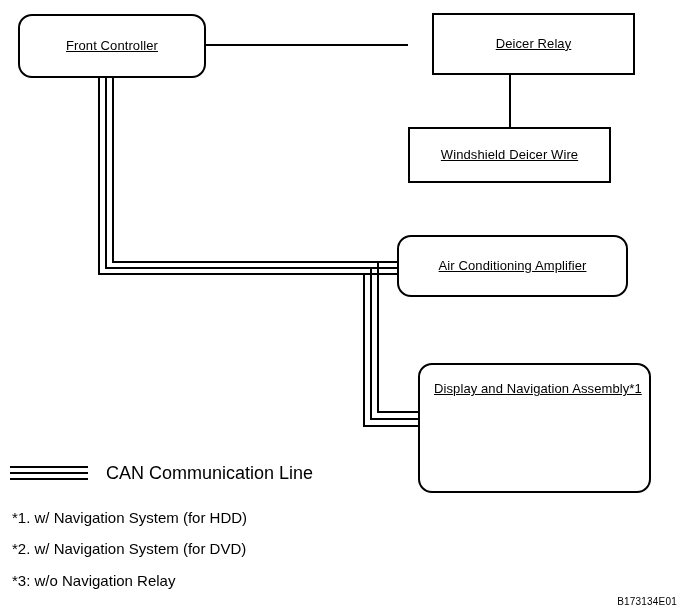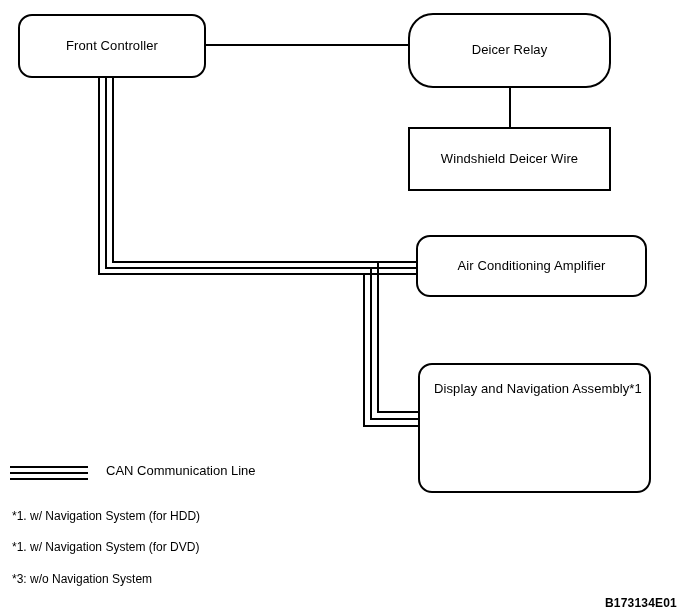--- a/index.html
+++ b/index.html
@@ -36,35 +36,36 @@
     text-align: center;
   }
   .node-box.rounded {
     border-radius: 14px;
   }
   .node-label {
     font-size: 13px;
     line-height: 1.25;
     letter-spacing: 0.1px;
     color: #000000;
+    text-decoration: underline;
   }
   .node-box.multiline {
     display: block;
     padding: 16px 0 0 14px;
     text-align: left;
   }
   .node-box.multiline .node-label {
     display: block;
     margin-bottom: 17px;
     text-align: left;
   }
   #front-controller { left: 18px;  top: 14px;  width: 188px; height: 64px; }
-  #deicer-relay     { left: 408px; top: 13px;  width: 203px; height: 75px; border-radius: 25px; }
-  #windshield-wire  { left: 408px; top: 127px; width: 203px; height: 64px; }
-  #ac-amplifier     { left: 416px; top: 235px; width: 231px; height: 62px; }
+  #deicer-relay     { left: 432px; top: 13px;  width: 203px; height: 62px; }
+  #windshield-wire  { left: 408px; top: 127px; width: 203px; height: 56px; }
+  #ac-amplifier     { left: 397px; top: 235px; width: 231px; height: 62px; }
   #display-nav      { left: 418px; top: 363px; width: 233px; height: 130px; }
 
   #legend {
     position: absolute;
     left: 10px;
     top: 463px;
     width: 400px;
     height: 26px;
   }
   #legend-symbol {
@@ -82,38 +83,38 @@
     background: #000000;
     display: block;
   }
   #legend-symbol i:nth-child(1) { top: 0px; }
   #legend-symbol i:nth-child(2) { top: 6px; }
   #legend-symbol i:nth-child(3) { top: 12px; }
   #legend-text {
     position: absolute;
     left: 96px;
     top: 0px;
-    font-size: 13px;
+    font-size: 18px;
     white-space: nowrap;
   }
   .footnote {
     position: absolute;
     left: 12px;
-    font-size: 12px;
+    font-size: 15px;
     white-space: nowrap;
   }
   #footnote-0 { top: 509px; }
   #footnote-1 { top: 540px; }
   #footnote-2 { top: 572px; }
   #doc-code {
     position: absolute;
     right: 8px;
     top: 596px;
-    font-size: 12px;
-    font-weight: bold;
+    font-size: 10px;
+    font-weight: normal;
     letter-spacing: 0.2px;
     color: #000000;
   }
 </style>
 </head>
 <body>
 
 <div id="diagram-root">
 
   <svg class="svg-layer" viewBox="0 0 685 615" xmlns="http://www.w3.org/2000/svg">
@@ -154,18 +155,18 @@
   <div id="legend">
     <div id="legend-symbol">
       <i></i>
         <i></i>
         <i></i>
     </div>
     <div id="legend-text">CAN Communication Line</div>
   </div>
 
   <div class="footnote" id="footnote-0">*1. w/ Navigation System (for HDD)</div>
-  <div class="footnote" id="footnote-1">*1. w/ Navigation System (for DVD)</div>
-  <div class="footnote" id="footnote-2">*3: w/o Navigation System</div>
+  <div class="footnote" id="footnote-1">*2. w/ Navigation System (for DVD)</div>
+  <div class="footnote" id="footnote-2">*3: w/o Navigation Relay</div>
 
   <div id="doc-code">B173134E01</div>
 
 </div>
 
 </body></html>

